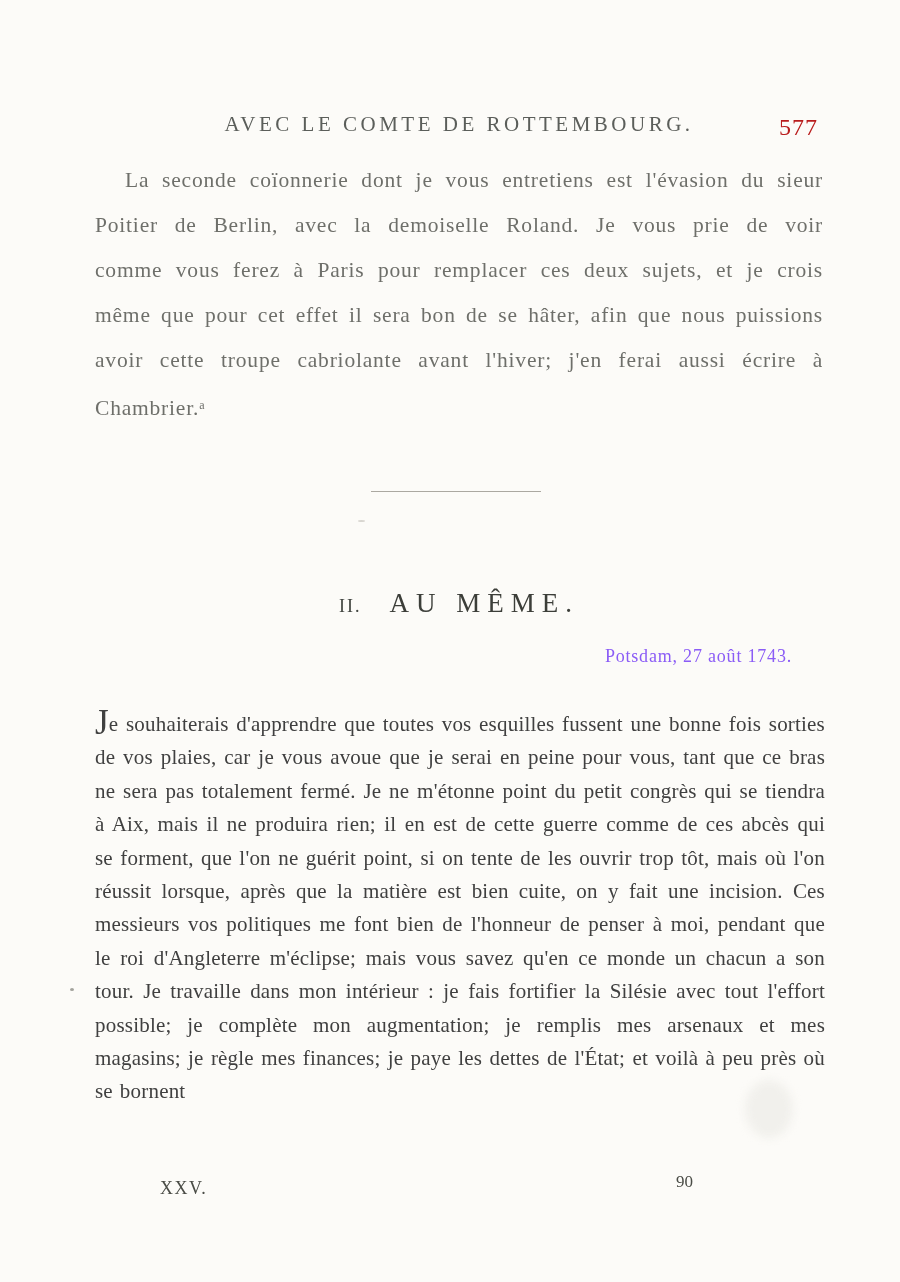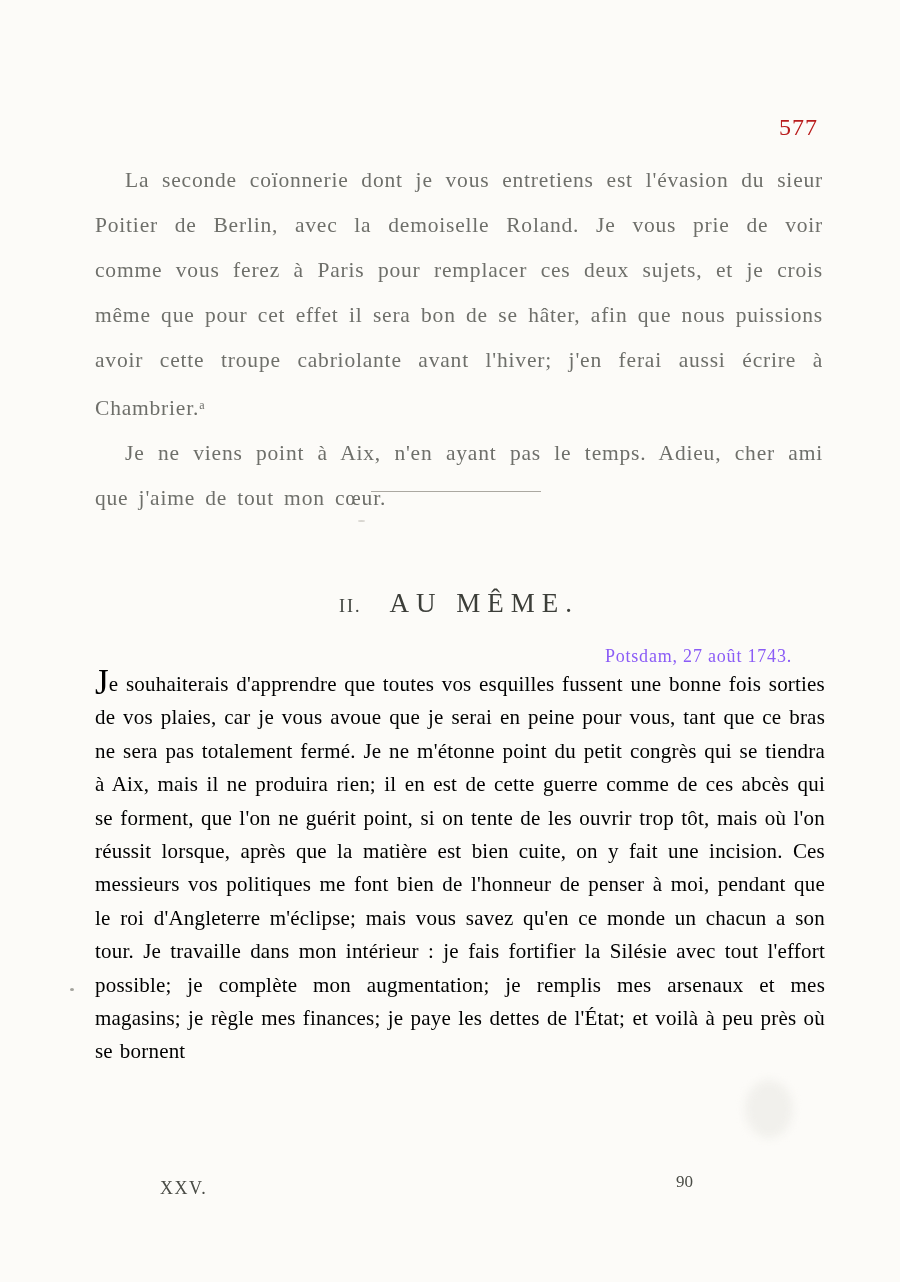--- a/index.html
+++ b/index.html
@@ -70,23 +70,23 @@
   .dateline{
     position:absolute;top:646px;right:108px;
     font-size:18px;letter-spacing:0.8px;color:#8b5cf6;
   }
   .salutation{
     position:absolute;top:674px;left:205px;
     font-size:20px;font-variant:small-caps;letter-spacing:1.2px;color:#45473f;
   }
   
   .letter2-body{
-    position:absolute;top:668px;left:95px;width:730px;
+    position:absolute;top:708px;left:95px;width:730px;
     font-size:21px;line-height:33.4px;
-    text-align:justify;color:#000000;
+    text-align:justify;color:#404040;
     letter-spacing:0.2px;word-spacing:1.5px;
   }
   .letter2-body .initial{
     font-size:35px;line-height:0;vertical-align:-3px;
   }
   
   .footnote{
     position:absolute;top:1146px;left:128px;
     font-size:16.5px;color:#45463f;letter-spacing:0.4px;word-spacing:1px;
   }
@@ -99,25 +99,27 @@
   .sheet-number{
     position:absolute;top:1172px;left:676px;
     font-size:17px;color:#4a4c46;
   }
 </style>
 </head>
 <body>
 
 <div class="page">
 
+  <div class="running-header">
+    <span class="running-title">AVEC LE COMTE DE ROTTEMBOURG.</span>
+  </div>
   <span class="folio">577</span>
 
   <div class="letter1">
     <p><span>La seconde coïonnerie dont je vous entretiens est l'évasion du sieur Poitier de Berlin, avec la demoiselle Roland. Je vous prie de voir comme vous ferez à Paris pour remplacer ces deux sujets, et je crois même que pour cet effet il sera bon de se hâter, afin que nous puissions avoir cette troupe cabriolante avant l'hiver; j'en ferai aussi écrire à Chambrier.</span><sup class="fn-mark">a</sup></p>
-    <p>Je ne viens point à Aix, n'en ayant pas le temps. Adieu, cher ami que j'aime de tout mon cœur.</p>
   </div>
 
   <div class="divider"></div>
   <div class="speck-1"></div>
   <div class="speck-2"></div>
   <div class="smudge"></div>
 
   <div class="letter2-heading">
     <span class="letter2-number">II.</span><span class="letter2-title">AU MÊME.</span>
   </div>

